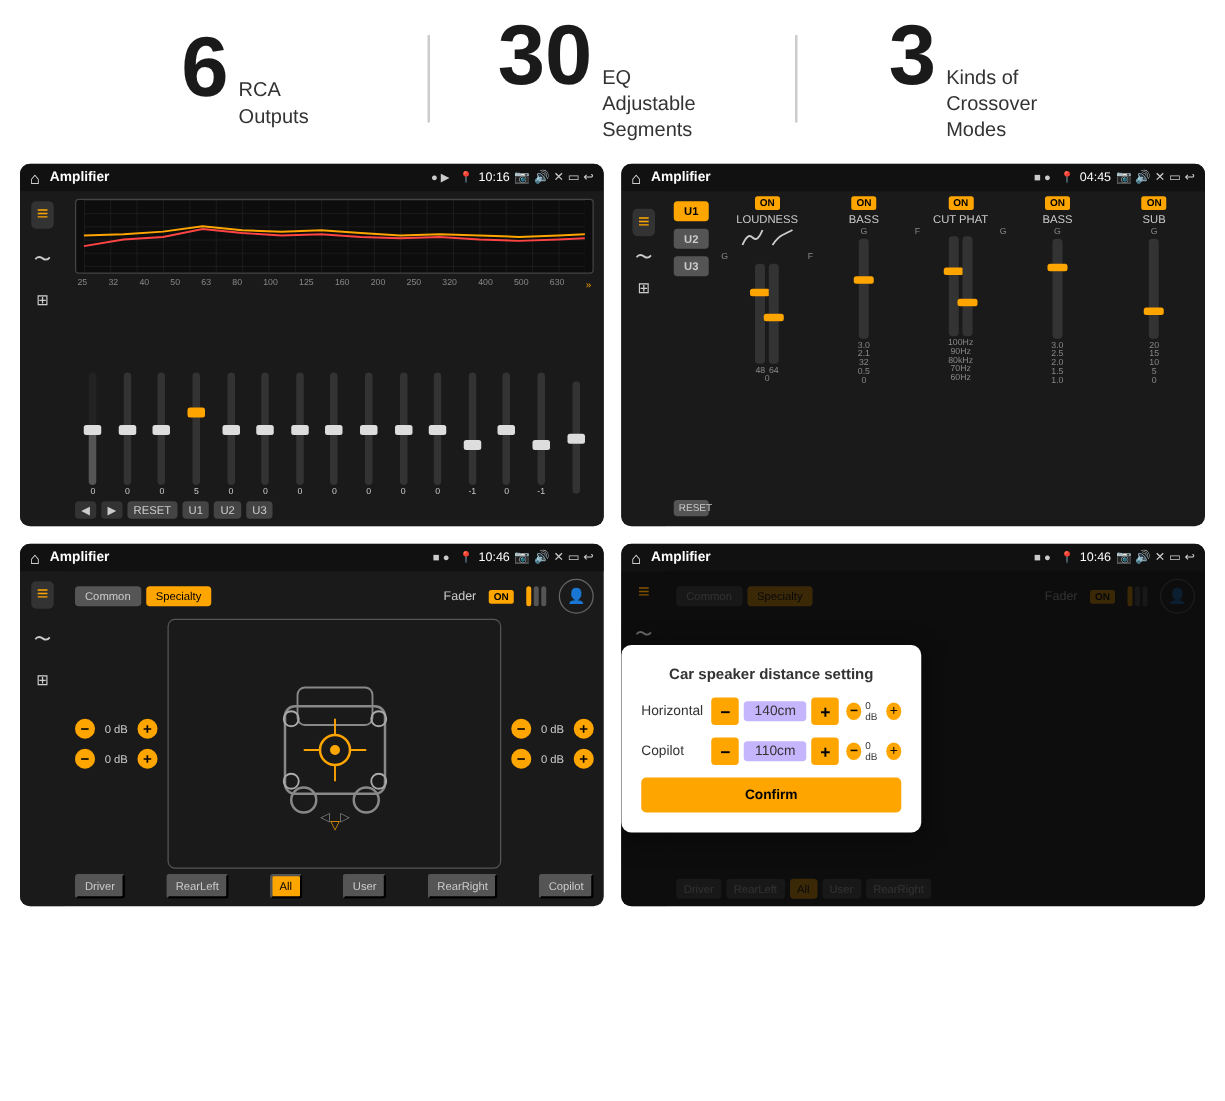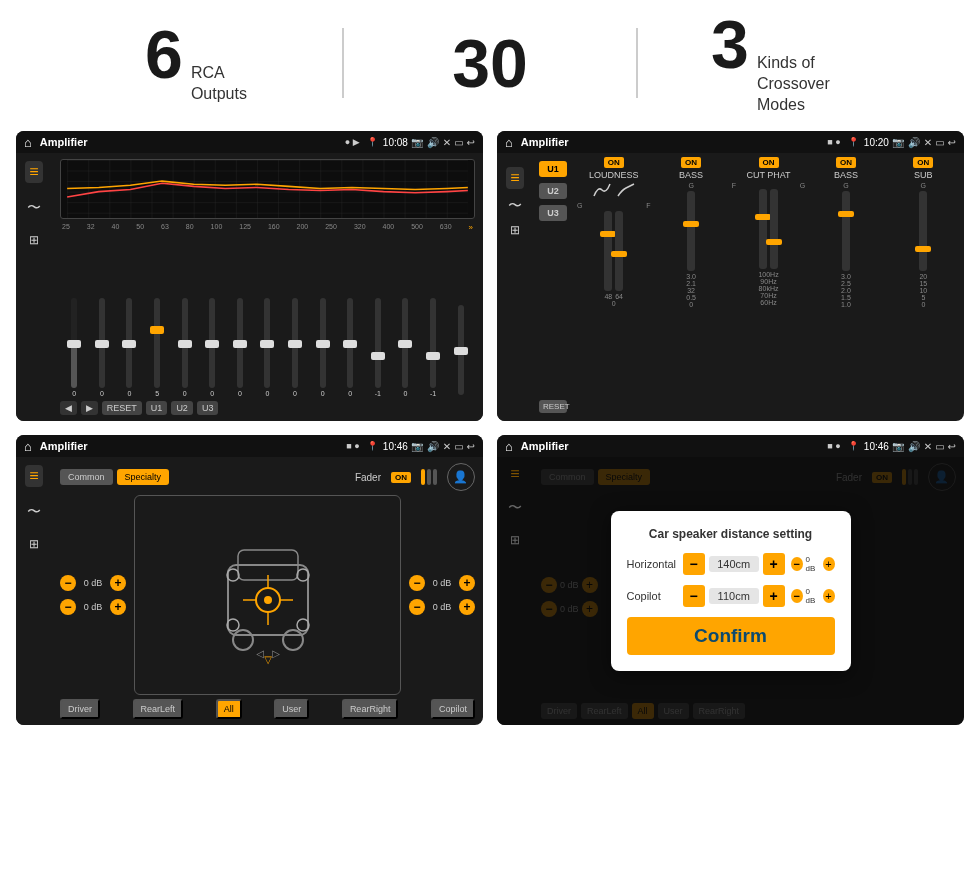--- a/index.html
+++ b/index.html
@@ -436,21 +436,20 @@
       height: calc(100% - 22px);
       position: relative;
     }
 
     .dialog-overlay {
       position: absolute;
       top: 0; left: 0; right: 0; bottom: 0;
       background: rgba(0,0,0,0.5);
       display: flex;
       align-items: center;
-      justify-content: center;
       z-index: 10;
     }
 
     .dialog-box {
       background: #fff;
       border-radius: 8px;
       padding: 16px;
       width: 240px;
       box-shadow: 0 4px 20px rgba(0,0,0,0.5);
     }
@@ -495,34 +494,34 @@
       display: flex;
       align-items: center;
       justify-content: center;
     }
 
     .dialog-value {
       font-size: 11px;
       color: #333;
       min-width: 50px;
       text-align: center;
-      background: #e5e5e5;
+      background: #c4b5fd;
       padding: 2px 6px;
       border-radius: 3px;
     }
 
     .dialog-confirm-btn {
       display: block;
       width: 100%;
       background: #ffa500;
-      color: #0c4a6e;
+      color: #000000;
       border: none;
       border-radius: 4px;
       padding: 8px;
-      font-size: 19px;
+      font-size: 11px;
       font-weight: bold;
       cursor: pointer;
       text-align: center;
       margin-top: 8px;
     }
 
     
     .eq-graph-svg {
       width: 100%;
       height: 100%;
@@ -551,38 +550,39 @@
 
 
   <div class="stats-row">
     <div class="stat-item">
       <span class="stat-number">6</span>
       <span class="stat-text">RCA<br>Outputs</span>
     </div>
     <div class="stat-divider"></div>
     <div class="stat-item">
       <span class="stat-number">30</span>
+      <span class="stat-text">EQ Adjustable<br>Segments</span>
     </div>
     <div class="stat-divider"></div>
     <div class="stat-item">
       <span class="stat-number">3</span>
       <span class="stat-text">Kinds of<br>Crossover Modes</span>
     </div>
   </div>
 
   <div class="screens-grid">
 
     <div class="screen-card eq-screen">
 
       <div class="status-bar">
         <span class="home-icon">⌂</span>
         <span class="title">Amplifier</span>
         <span style="color:#ccc;font-size:9px;margin-right:4px;">● ▶</span>
         <span style="color:#ccc;font-size:9px;">📍</span>
-        <span class="time">10:08</span>
+        <span class="time">10:16</span>
         <div class="icons">
           <span class="status-icon">📷</span>
           <span class="status-icon">🔊</span>
           <span class="status-icon">✕</span>
           <span class="status-icon">▭</span>
           <span class="status-icon">↩</span>
         </div>
       </div>
 
       <div class="content">
@@ -734,21 +734,21 @@
         </div>
       </div>
     </div>
 
     <div class="screen-card crossover-screen">
       <div class="status-bar">
         <span class="home-icon">⌂</span>
         <span class="title">Amplifier</span>
         <span style="color:#ccc;font-size:9px;margin-right:4px;">■ ●</span>
         <span style="color:#ccc;font-size:9px;">📍</span>
-        <span class="time">10:20</span>
+        <span class="time">04:45</span>
         <div class="icons">
           <span class="status-icon">📷</span>
           <span class="status-icon">🔊</span>
           <span class="status-icon">✕</span>
           <span class="status-icon">▭</span>
           <span class="status-icon">↩</span>
         </div>
       </div>
 
       <div class="content">

